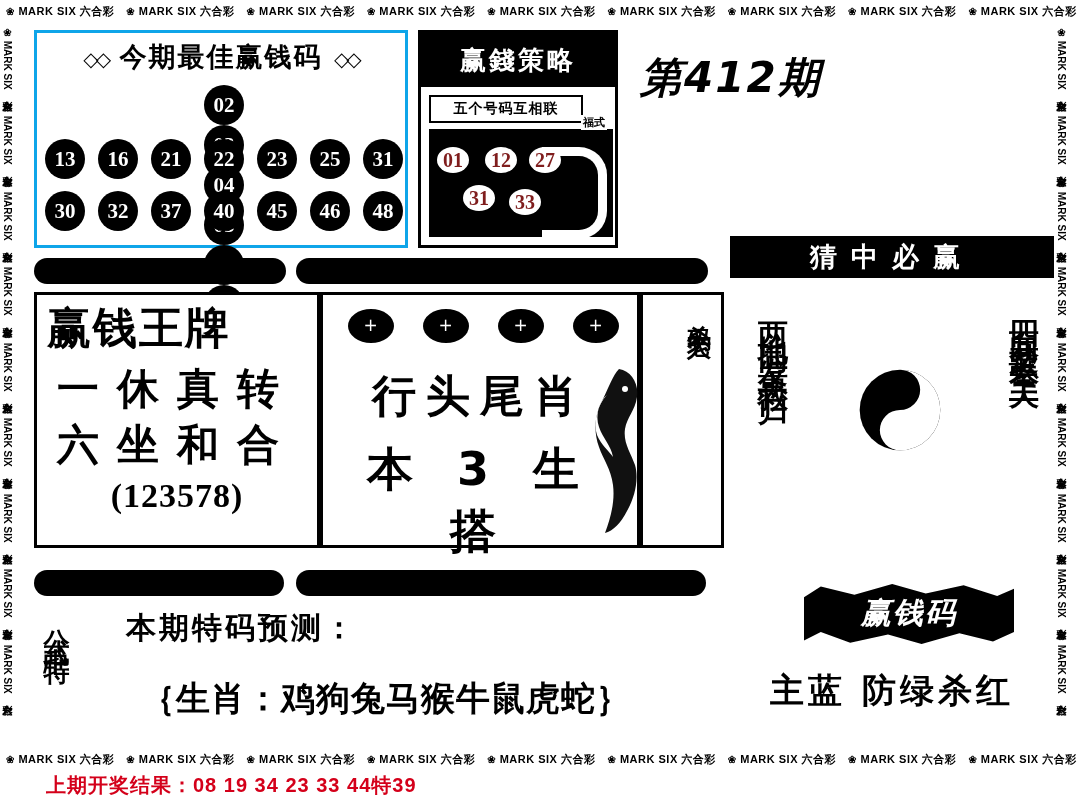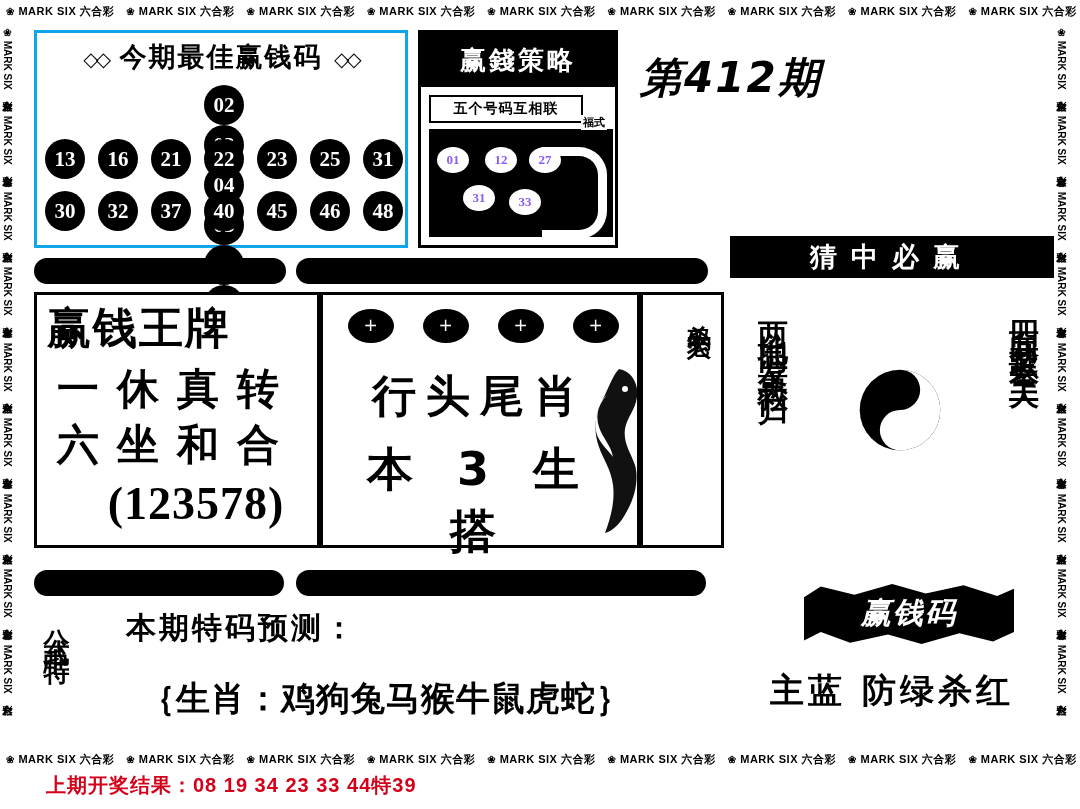--- a/index.html
+++ b/index.html
@@ -138,26 +138,26 @@
     letter-spacing: 1px;
   }
   #strategy-grid {
     position: absolute;
     left: 8px; top: 96px; width: 184px; height: 108px;
     background: #000;
   }
   .sball {
     position: absolute;
     background: #fff;
-    color: #8b5cf6;
+    color: #7f1d1d;
     border-radius: 50%;
     width: 32px; height: 26px;
     font-family: "Liberation Serif", serif;
     font-weight: bold;
-    font-size: 13px;
+    font-size: 20px;
     line-height: 26px;
     text-align: center;
   }
   #fushi-label {
     position: absolute;
     right: 6px; top: -14px;
     font-size: 11px;
     color: #000;
     background: #fff;
     padding: 0 2px;
@@ -218,24 +218,23 @@
     font-size: 42px;
     font-weight: bold;
     letter-spacing: 18px;
     font-family: "DejaVu Sans", serif;
   }
   #paren-nums {
     position: absolute;
     left: 0; top: 182px; width: 100%;
     text-align: center;
     font-family: "Liberation Serif", serif;
-    font-size: 46px;
+    font-size: 34px;
     font-weight: bold;
     letter-spacing: 1px;
-    padding-left: 19px;
   }
 
   
   #main-mid {
     left: 320px; top: 292px; width: 320px; height: 256px;
     border: 3px solid #000;
     background: #fff;
   }
   .coin-row {
     position: absolute;

